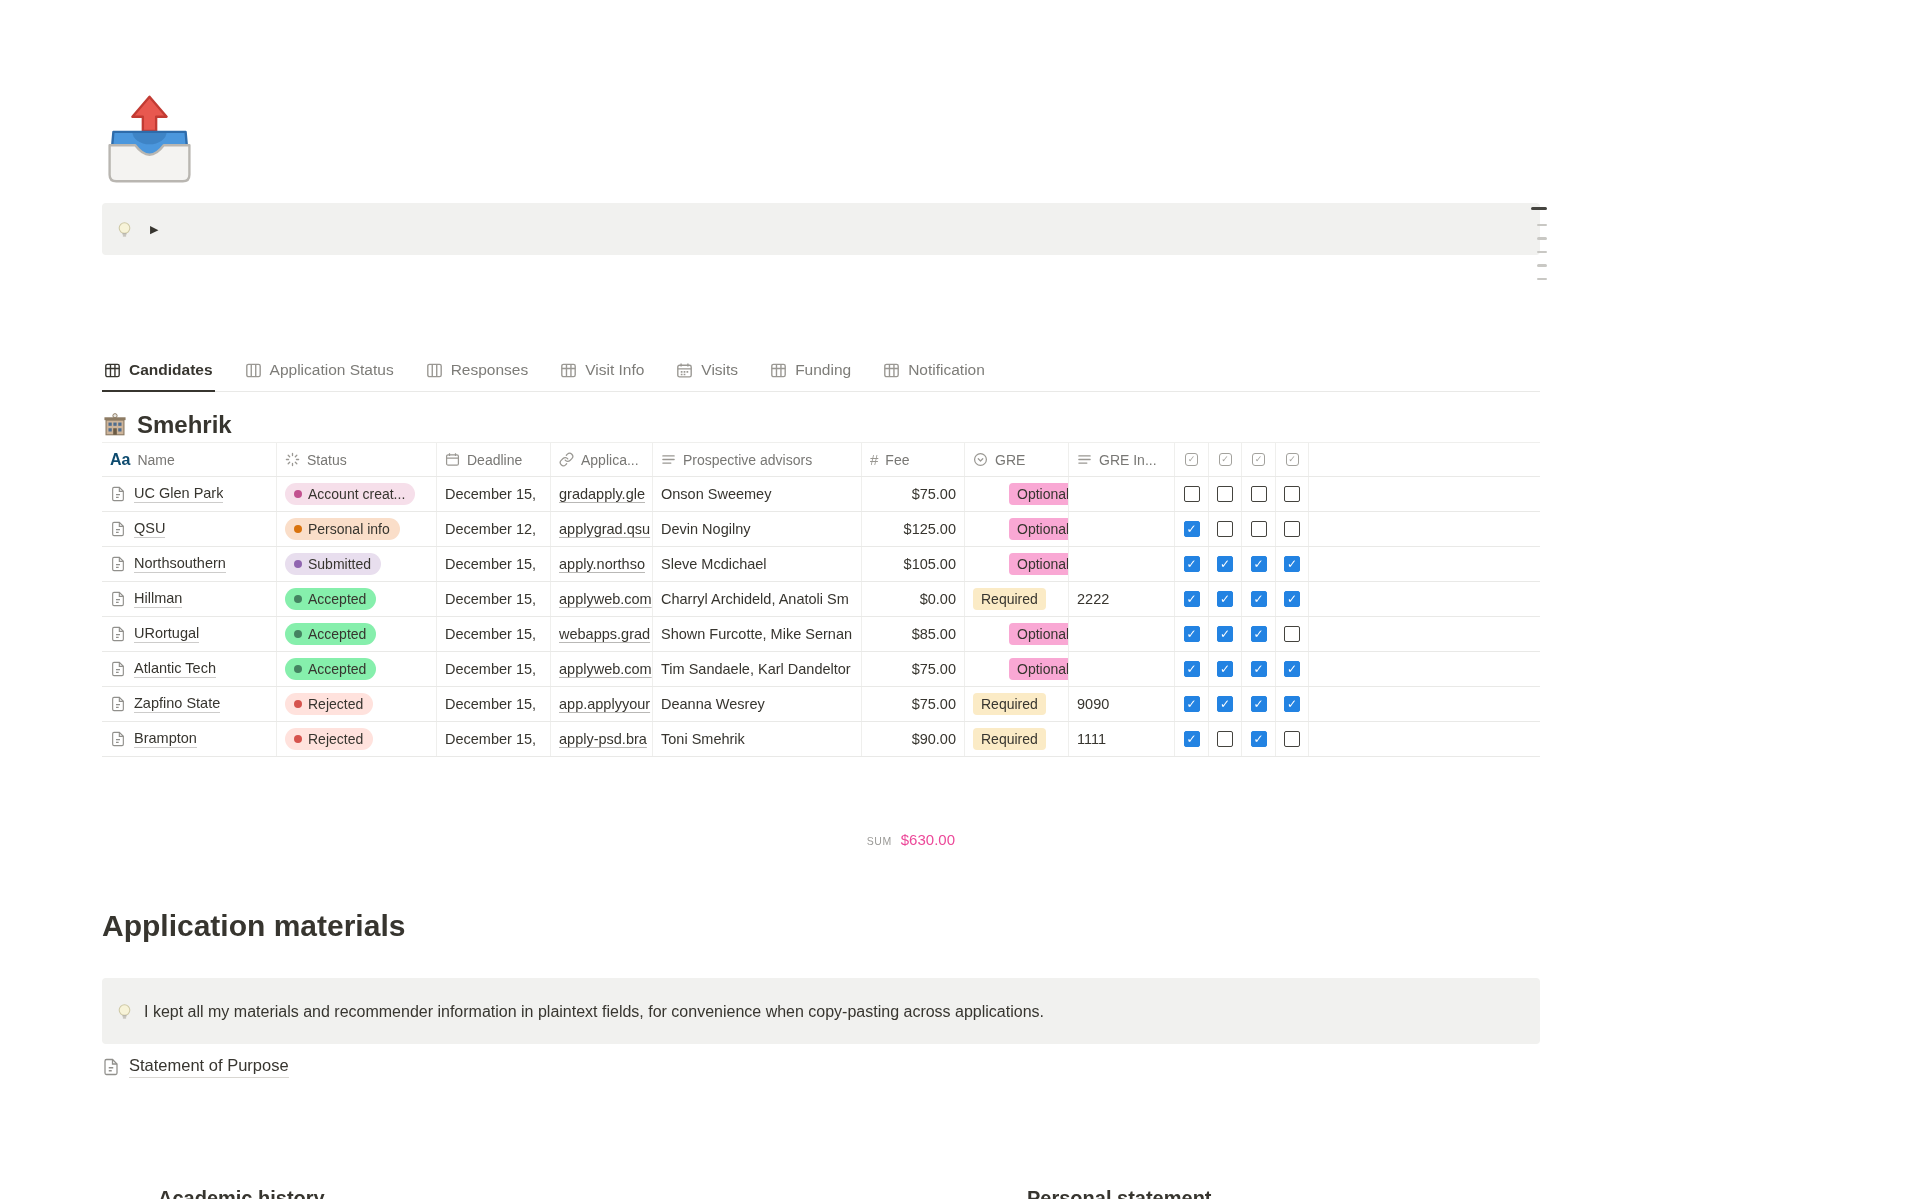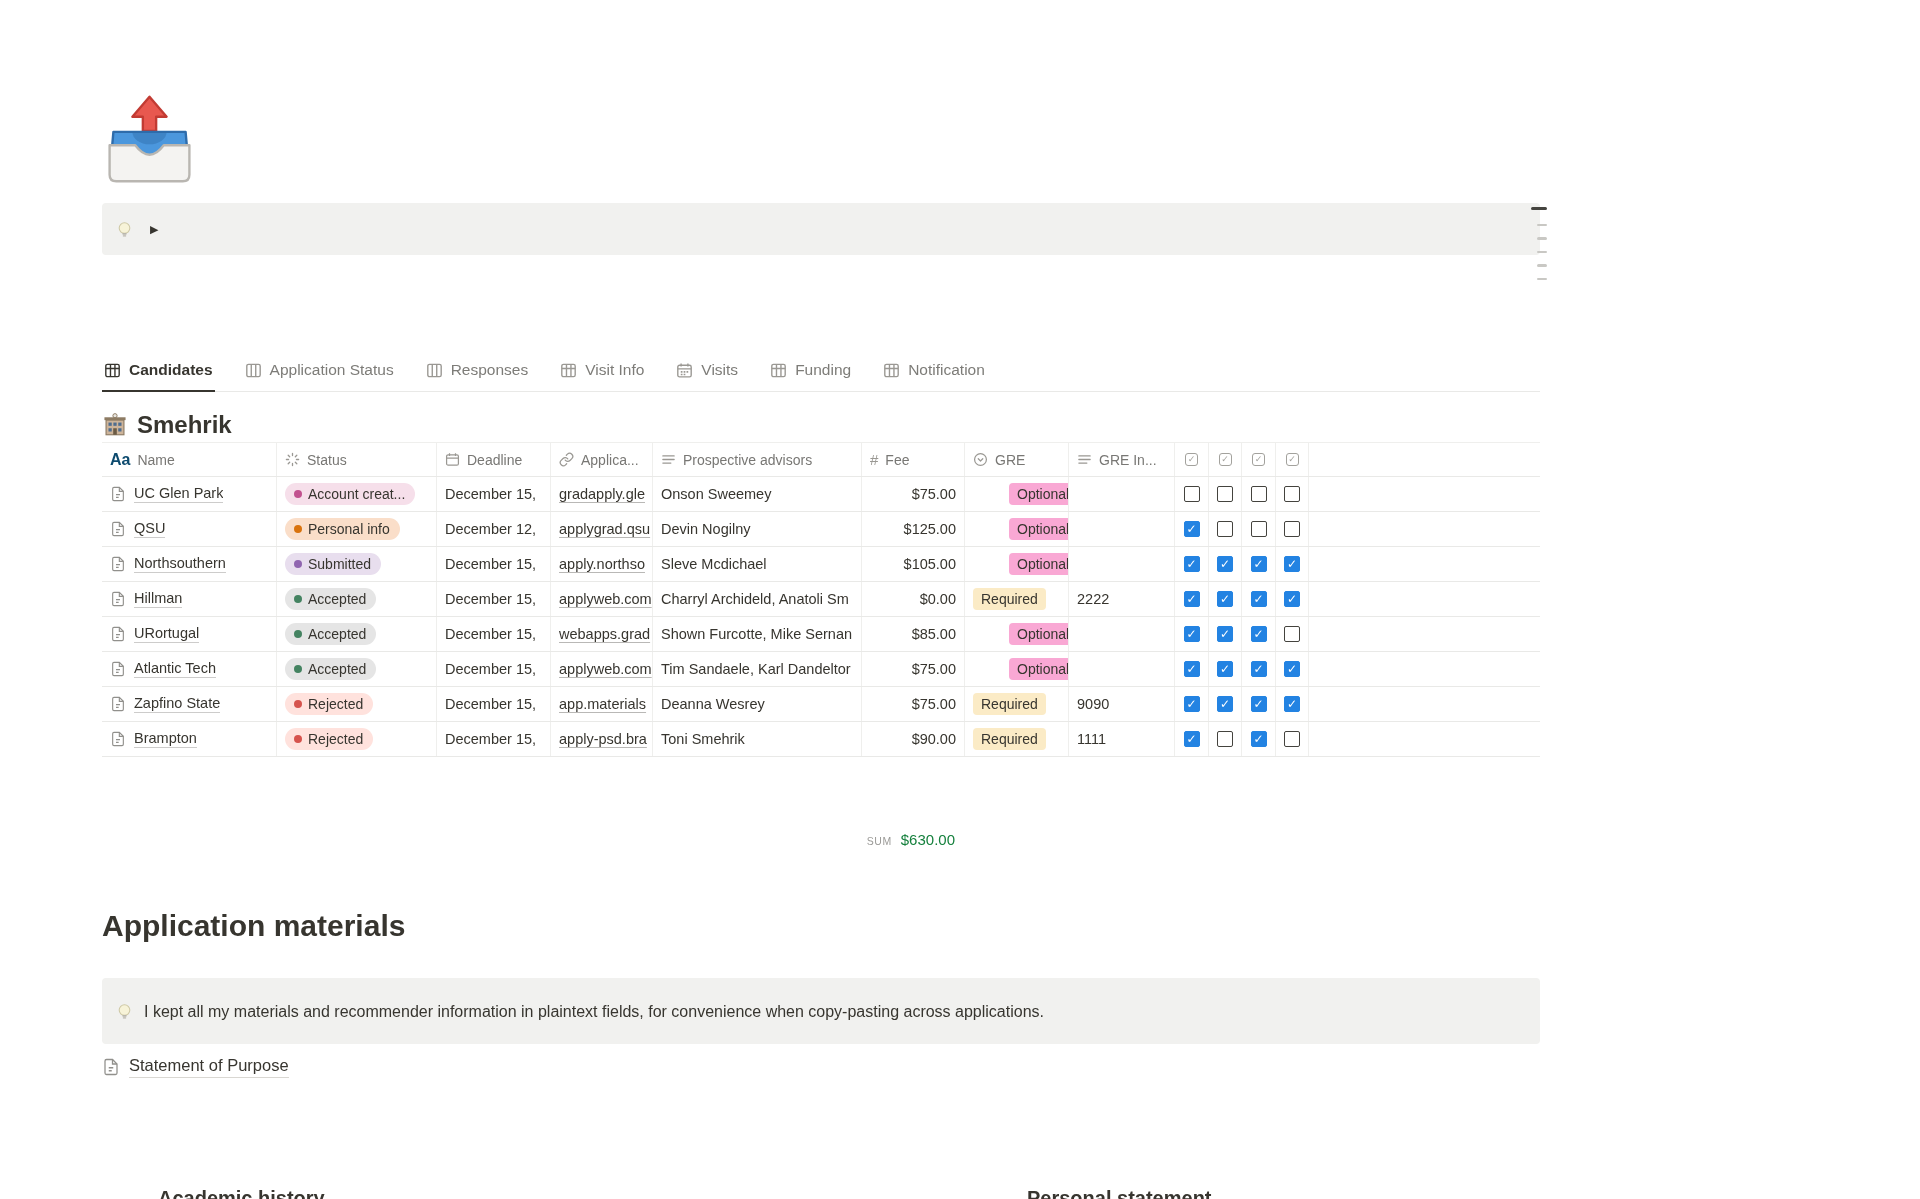--- a/index.html
+++ b/index.html
@@ -38,35 +38,35 @@
   .td.linkcell { text-decoration:underline; text-decoration-color:rgba(55,53,47,0.35); text-underline-offset:3px; }
   .td.fee { justify-content:flex-end; }
   .cbcol { justify-content:center !important; padding:0 !important; }
 
   .pill { display:inline-flex; align-items:center; gap:6px; border-radius:999px; padding:3px 10px 3px 9px; font-size:14px; max-width:100%; }
   .pill .dot { width:8px; height:8px; border-radius:50%; flex:none; }
   .pill span.pl { overflow:hidden; white-space:nowrap; }
   [data-tone="pink"]   { background:#F6DFEA;justify-content:center; } [data-tone="pink"] .dot   { background:#C2518F; }
   [data-tone="orange"] { background:#FADEC9; } [data-tone="orange"] .dot { background:#D9730D; }
   [data-tone="purple"] { background:#E8DEEE; } [data-tone="purple"] .dot { background:#9065B0; }
-  [data-tone="green"]  { background:#e5e5e5; } [data-tone="green"] .dot  { background:#448361; }
+  [data-tone="green"]  { background:#86efac; } [data-tone="green"] .dot  { background:#448361; }
   [data-tone="red"]    { background:#FFE2DD; } [data-tone="red"] .dot    { background:#D6534D; }
   .tag { border-radius:4px; padding:3px 8px; font-size:14px; }
   [data-tone="gray"]   { background:#f9a8d4;margin-left:36px; }
   [data-tone="yellow"] { background:#FBEBC6; }
 
   .cb { width:16px; height:16px; border:1.5px solid #44433E; border-radius:2px; display:flex; align-items:center; justify-content:center; background:#fff; cursor:pointer; }
   .cb.checked { background:#2383E2; border-color:#2383E2; }
   .cb.checked::after { content:"\2713"; color:#fff; font-size:12px; font-weight:700; line-height:1; }
   .cb-h { width:13px; height:13px; border:1.5px solid #A3A29D; border-radius:3px; display:flex; align-items:center; justify-content:center; }
   .cb-h::after { content:"\2713"; color:#A3A29D; font-size:9px; font-weight:700; line-height:1; }
 
   .sum-row { width:863px; margin-top:74px; display:flex; justify-content:flex-end; align-items:baseline; gap:9px; padding-right:10px; }
   .sum-label { font-size:10.5px; letter-spacing:0.6px; color:#9B9A97; text-transform:uppercase; }
-  .sum-value { font-size:15px; color:#15803d; }
+  .sum-value { font-size:15px; color:#ec4899; }
 
   .materials-heading { margin-top:60px; font-size:30px; font-weight:700; line-height:36px; }
   .page-link { margin-top:12px; display:inline-flex; align-items:center; gap:9px; font-size:16.5px; font-weight:500; cursor:pointer; }
   .page-link .pl-text { border-bottom:1.5px solid #D9D7D2; padding-bottom:2px; }
 
   .bottom-col-heading { position:absolute; top:1186px; font-size:20px; font-weight:600; line-height:25px; }
   .bcol-left { left:158px; }
   .bcol-right { left:1027px; }
 
   .toc { position:absolute; left:1531px; top:207px; width:16px; display:flex; flex-direction:column; align-items:flex-end; gap:11px; cursor:pointer; }
@@ -466,21 +466,21 @@
           </svg>
           <span class="nm">Zapfino State</span>
         </div>
       <div class="td">
           <span class="pill" data-tone="red">
             <span class="dot"></span>
             <span class="pl">Rejected</span>
           </span>
         </div>
       <div class="td">December 15,</div>
-      <div class="td linkcell">app.materials</div>
+      <div class="td linkcell">app.applyyour</div>
       <div class="td">Deanna Wesrey</div>
       <div class="td fee">$75.00</div>
       <div class="td">
           <span class="tag" data-tone="yellow">Required</span>
         </div>
       <div class="td">9090</div>
       <div class="td cbcol">
           <span class="cb checked"></span>
         </div>
       <div class="td cbcol">

